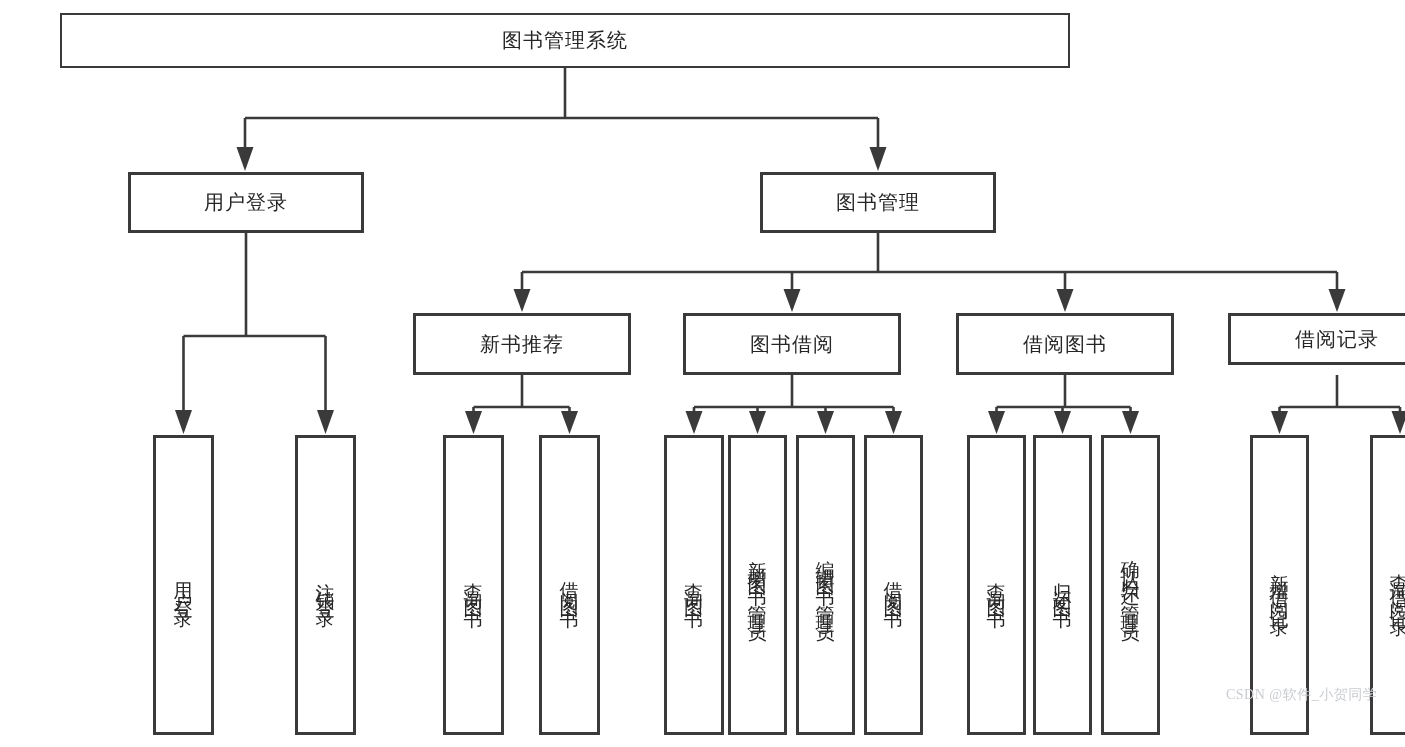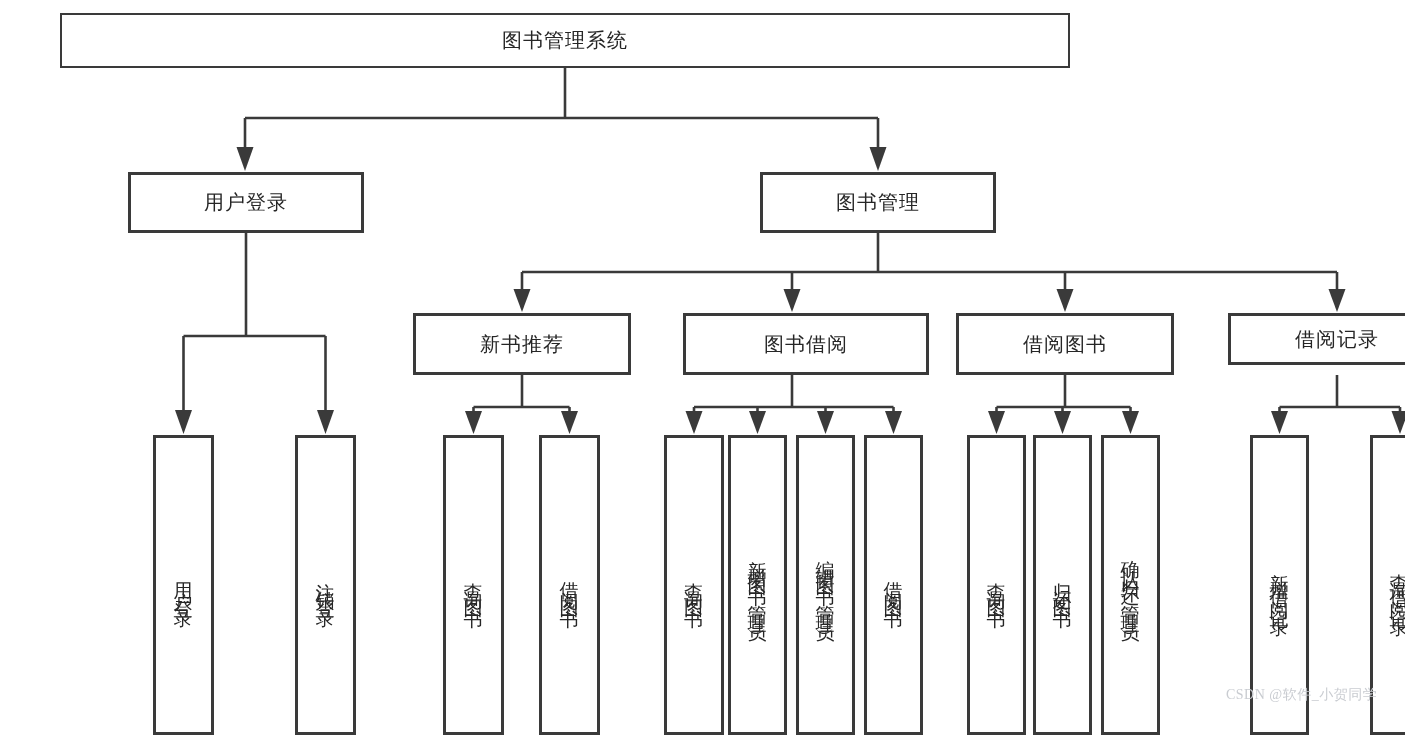--- a/index.html
+++ b/index.html
@@ -100,21 +100,21 @@
   <div class="box" style="left:80px;top:172px;width:236px;height:61px">
     <span class="hlabel">用户登录</span>
   </div>
   <div class="box" style="left:365px;top:313px;width:218px;height:62px">
     <span class="hlabel">新书推荐</span>
   </div>
 
   <div class="box" style="left:712px;top:172px;width:236px;height:61px">
     <span class="hlabel">图书管理</span>
   </div>
-  <div class="box" style="left:635px;top:313px;width:246px;height:62px">
+  <div class="box" style="left:635px;top:313px;width:218px;height:62px">
     <span class="hlabel">图书借阅</span>
   </div>
   <div class="box" style="left:908px;top:313px;width:218px;height:62px">
     <span class="hlabel">借阅图书</span>
   </div>
   <div class="box" style="left:1180px;top:313px;width:218px;height:52px">
     <span class="hlabel">借阅记录</span>
   </div>
 
   <div class="box" style="left:105px;top:435px;width:61px;height:300px">

